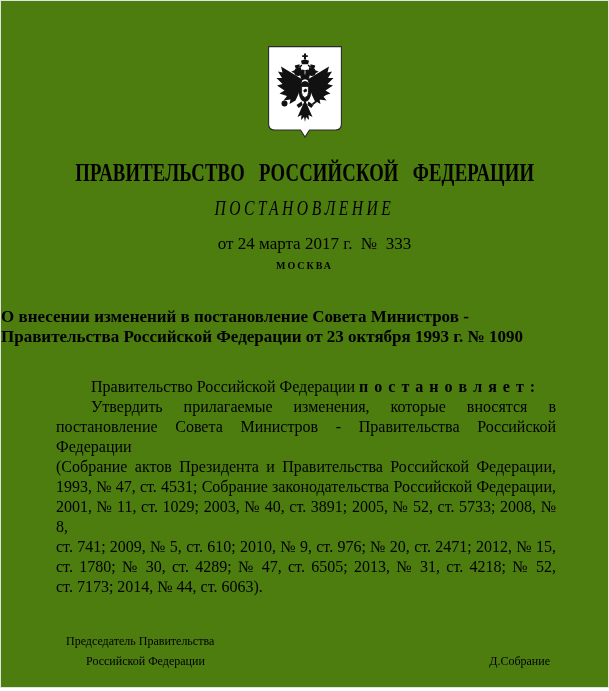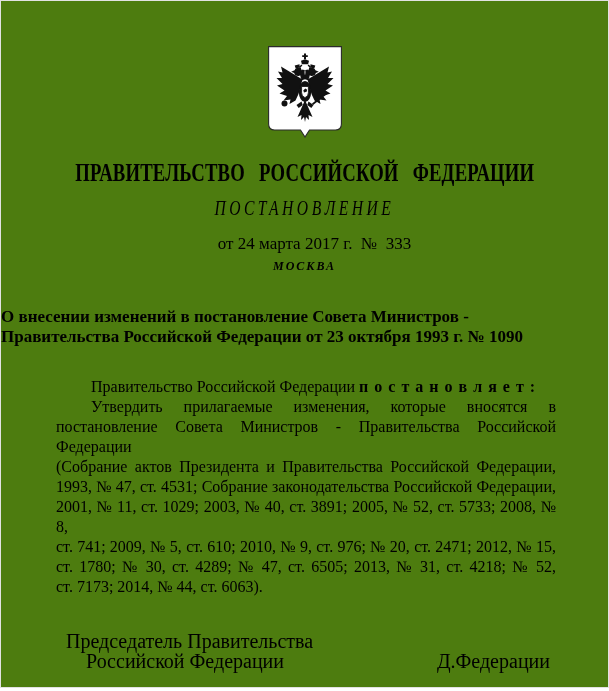--- a/index.html
+++ b/index.html
@@ -27,38 +27,38 @@
     display:inline-block; white-space:pre;
     font-size:20px; line-height:20px; letter-spacing:4.5px;
     transform:scaleX(0.78); transform-origin:center;
   }
   .date-line {
     margin-top:15px; text-align:center;
     font-size:17px; line-height:22px; white-space:pre;padding-left:20px;
   }
   .city {
     margin-top:5px; text-align:center;
-    font-size:12px; line-height:12px; font-weight:bold; letter-spacing:2px;font-style:italic;
+    font-size:10px; line-height:12px; font-weight:bold; letter-spacing:2px;
   }
   .doc-title {
     margin-top:35px; 
     font-weight:bold; font-size:17px; line-height:19.5px;
   }
   .body-text {
     margin:31px 54px 0 55px;
     width:500px;
     font-size:16px; line-height:20px;
   }
   .bline { text-align:justify; text-align-last:justify; }
   .indent { text-indent:35px; }
   .intro-bold { font-weight:bold; letter-spacing:1px; white-space:pre; }
   .signature {
     margin:34px 58px 0 65px;
     display:flex; justify-content:space-between; align-items:flex-end;
-    font-size:20px; line-height:20px;
+    font-size:12px; line-height:20px;
   }
   .sig-pos2 { text-indent:20px; }
 </style>
 </head>
 <body>
 
 <div class="page">
 
   <svg class="emblem-box" width="74" height="92" viewBox="0 0 74 92">
     <path d="M0.6,0.6 H73.4 V78 Q73.4,84 67.4,84 H41.5 L37,91 L32.5,84 H6.6 Q0.6,84 0.6,78 Z" fill="#ffffff" stroke="#2a2a2a" stroke-width="1.1"></path>
@@ -111,16 +111,16 @@
     <div class="bline">ст. 741; 2009, № 5, ст. 610; 2010, № 9, ст. 976; № 20, ст. 2471; 2012, № 15,</div>
     <div class="bline">ст. 1780; № 30, ст. 4289; № 47, ст. 6505; 2013, № 31, ст. 4218; № 52,</div>
     <div>ст. 7173; 2014, № 44, ст. 6063).</div>
   </div>
 
   <div class="signature">
     <div>
       <div>Председатель Правительства</div>
       <div class="sig-pos2">Российской Федерации</div>
     </div>
-    <div>Д.Федерации</div>
+    <div>Д.Собрание</div>
   </div>
 
 </div>
 
 </body></html>

